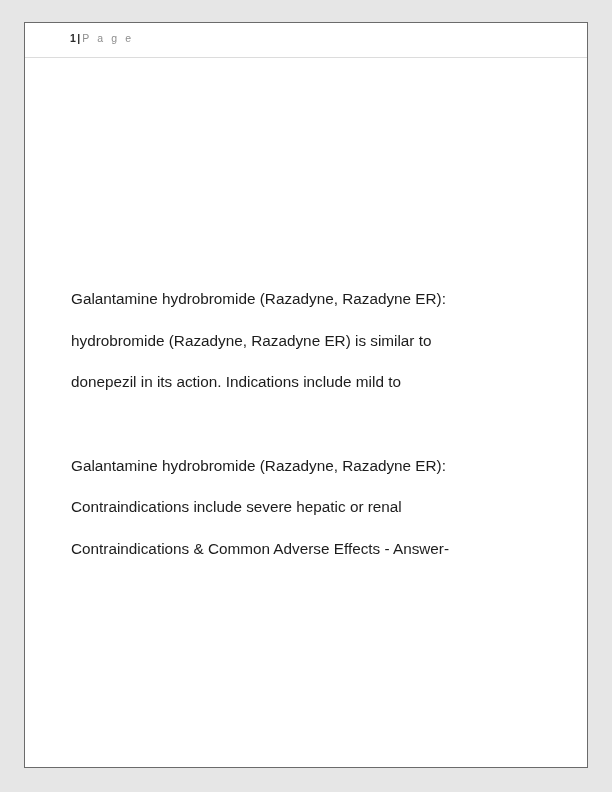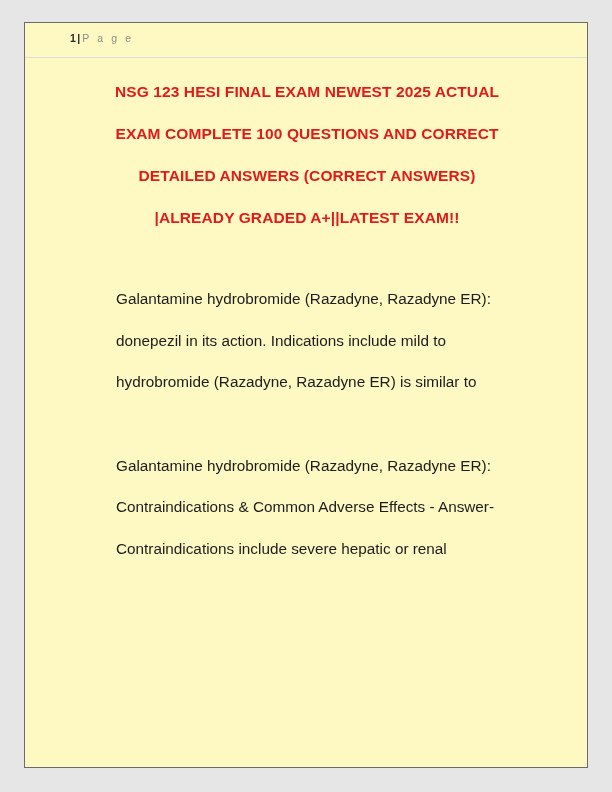--- a/index.html
+++ b/index.html
@@ -15,21 +15,21 @@
   }
 
   .page-sheet {
     position: absolute;
     left: 24px;
     top: 22px;
     width: 564px;
     height: 746px;
     box-sizing: border-box;
     border: 1px solid #6b6b6b;
-    background: #fef9c3;
+    background: #ffffff;
   }
 
   .page-inner {
     position: relative;
     width: 100%;
     height: 100%;
   }
 
   
   .doc-header {
@@ -86,21 +86,20 @@
     letter-spacing: 0.1px;
     white-space: nowrap;
   }
 
   
   .doc-body {
     position: absolute;
     left: 46px;
     top: 255px;
     width: 470px;
-    margin-left: 45px;
   }
   .qa-block {
     margin: 0 0 42px 0;
   }
   .qa-block:last-child {
     margin-bottom: 0;
   }
   .body-line {
     color: #1c1c1c;
     font-size: 15.3px;
@@ -114,37 +113,31 @@
 <div class="page-sheet">
   <div class="page-inner">
 
     <div class="doc-header">
       <div class="header-text">
         <span class="header-num">1</span><span class="header-pipe">|</span><span class="header-label">P a g e</span>
       </div>
     </div>
     <div class="header-rule"></div>
 
-    <div class="doc-title">
-      <div class="title-line">NSG 123 HESI FINAL EXAM NEWEST 2025 ACTUAL</div>
-      <div class="title-line">EXAM COMPLETE 100 QUESTIONS AND CORRECT</div>
-      <div class="title-line">DETAILED ANSWERS (CORRECT ANSWERS)</div>
-      <div class="title-line">|ALREADY GRADED A+||LATEST EXAM!!</div>
-    </div>
 
     <div class="doc-body">
 
       <div class="qa-block">
         <div class="body-line">Galantamine hydrobromide (Razadyne, Razadyne ER):</div>
+        <div class="body-line">hydrobromide (Razadyne, Razadyne ER) is similar to</div>
         <div class="body-line">donepezil in its action. Indications include mild to</div>
-        <div class="body-line">hydrobromide (Razadyne, Razadyne ER) is similar to</div>
       </div>
 
       <div class="qa-block">
         <div class="body-line">Galantamine hydrobromide (Razadyne, Razadyne ER):</div>
+        <div class="body-line">Contraindications include severe hepatic or renal</div>
         <div class="body-line">Contraindications &amp; Common Adverse Effects - Answer-</div>
-        <div class="body-line">Contraindications include severe hepatic or renal</div>
       </div>
 
     </div>
 
   </div>
 </div>
 
 </body></html>

